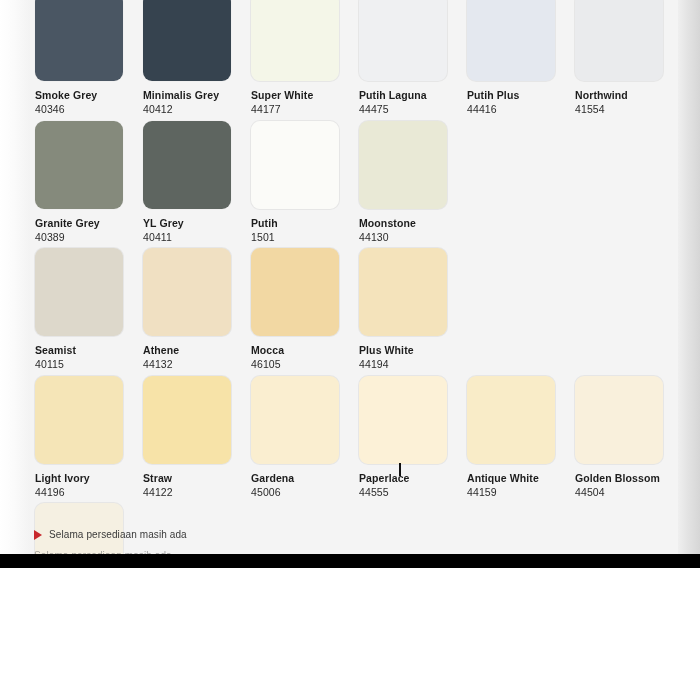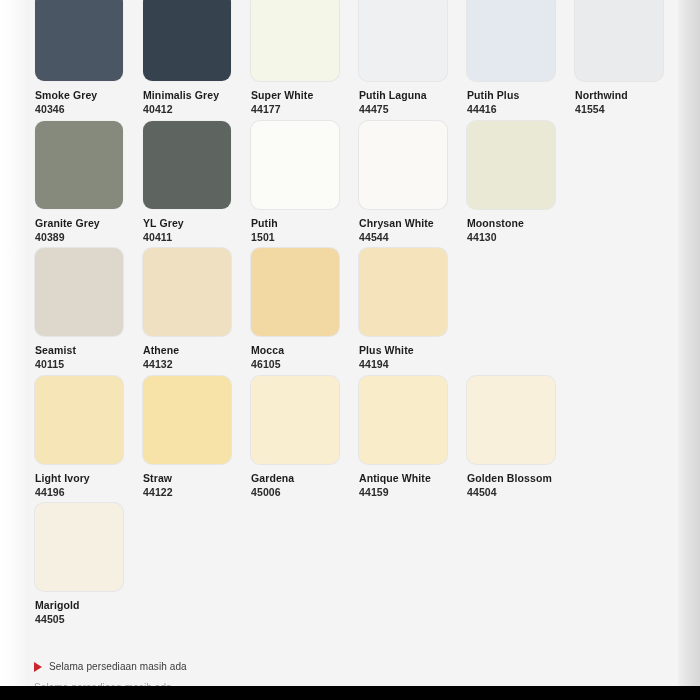--- a/index.html
+++ b/index.html
@@ -12,21 +12,21 @@
     height: 700px;
     overflow: hidden;
     background: #ffffff;
     font-family: "Liberation Sans", sans-serif;
     -webkit-font-smoothing: antialiased;
   }
 
   #page {
     position: relative;
     width: 700px;
-    height: 700px;
+    height: 568px;
     background: #f4f4f4;
     overflow: hidden;
   }
 
   
   .page-left-edge {
     position: absolute;
     left: 0; top: 0;
     width: 30px; height: 700px;
     background: linear-gradient(to right, #ffffff 0%, #fbfbfb 45%, #f3f3f3 100%);
@@ -81,21 +81,21 @@
     font-size: 10.5px;
     font-weight: bold;
     color: #1c1c1c;
     letter-spacing: 0.1px;
     line-height: 12px;
     white-space: nowrap;
   }
   .swatch-code {
     margin-top: 2px;
     font-size: 10.5px;
-    font-weight: bold;
+    font-weight: normal;
     color: #2a2a2a;
     letter-spacing: 0.1px;
     line-height: 12px;
     white-space: nowrap;
   }
 
   
   .text-caret {
     position: absolute;
     width: 2px;
@@ -194,25 +194,20 @@
           <div class="swatch-chip" style="background: rgb(94, 101, 96);"></div>
           <div class="swatch-name">YL Grey</div>
           <div class="swatch-code">40411</div>
         </div>
         <div class="swatch-cell">
           <div class="swatch-chip pale" style="background: rgb(251, 251, 248);"></div>
           <div class="swatch-name">Putih</div>
           <div class="swatch-code">1501</div>
         </div>
         <div class="swatch-cell">
-          <div class="swatch-chip pale" style="background: rgb(250, 249, 245);"></div>
-          <div class="swatch-name">Chrysan White</div>
-          <div class="swatch-code">44544</div>
-        </div>
-        <div class="swatch-cell">
           <div class="swatch-chip pale" style="background: rgb(233, 233, 214);"></div>
           <div class="swatch-name">Moonstone</div>
           <div class="swatch-code">44130</div>
         </div>
       </div>
       <div class="swatch-row">
         <div class="swatch-cell">
           <div class="swatch-chip pale" style="background: rgb(221, 216, 203);"></div>
           <div class="swatch-name">Seamist</div>
           <div class="swatch-code">40115</div>
@@ -241,20 +236,26 @@
         </div>
         <div class="swatch-cell">
           <div class="swatch-chip pale" style="background: rgb(247, 227, 168);"></div>
           <div class="swatch-name">Straw</div>
           <div class="swatch-code">44122</div>
         </div>
         <div class="swatch-cell">
           <div class="swatch-chip pale" style="background: rgb(250, 238, 208);"></div>
           <div class="swatch-name">Gardena</div>
           <div class="swatch-code">45006</div>
+        </div>
+        <div class="swatch-cell">
+          <div class="swatch-chip pale" style="background: rgb(252, 241, 215);"></div>
+          <div class="swatch-name">Paperlace</div>
+          <div class="swatch-code">44555</div>
+          <div class="text-caret"></div>
         </div>
         <div class="swatch-cell">
           <div class="swatch-chip pale" style="background: rgb(249, 236, 200);"></div>
           <div class="swatch-name">Antique White</div>
           <div class="swatch-code">44159</div>
         </div>
         <div class="swatch-cell">
           <div class="swatch-chip pale" style="background: rgb(249, 240, 220);"></div>
           <div class="swatch-name">Golden Blossom</div>
           <div class="swatch-code">44504</div>

